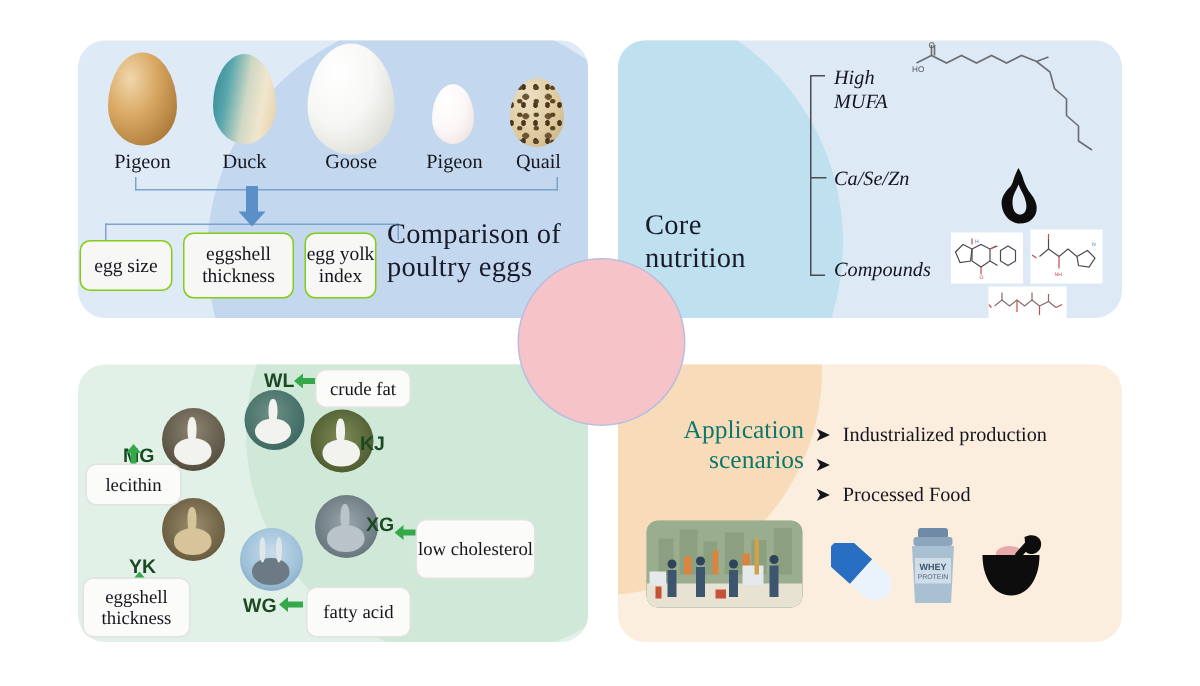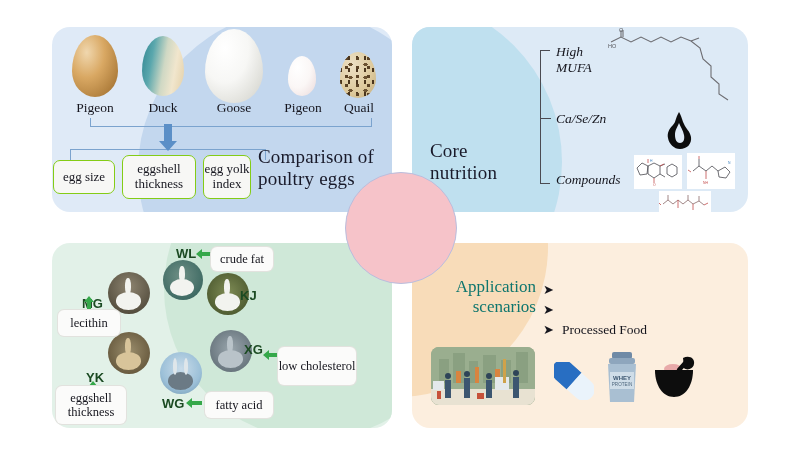--- a/index.html
+++ b/index.html
@@ -177,21 +177,21 @@
 
   .gbox {
     position: absolute; z-index: 24; background: #fbfbfa; border-radius: 6px;
     box-shadow: 0 0 0 1px #e2e2de;
     font-size: 12.5px; line-height: 1.15; color: #15151d;
     display: flex; align-items: center; justify-content: center; text-align: center;
   }
   #gb-crudefat { left: 211px; top: 247px; width: 62px; height: 24px; }
   #gb-lecithin { left: 58px;  top: 310px; width: 62px; height: 26px; }
   #gb-lowchol  { left: 278px; top: 347px; width: 78px; height: 38px; }
-  #gb-fattyacid { left: 205px; top: 392px; width: 68px; height: 26px; }
+  #gb-fattyacid { left: 205px; top: 392px; width: 68px; height: 32px; }
   #gb-shellthk2 { left: 56px;  top: 386px; width: 70px; height: 38px; }
 
   .garrow { position: absolute; z-index: 23; }
 
   
   .bullet-row {
     position: absolute; z-index: 20; display: flex; align-items: flex-start; gap: 8px;
     font-size: 13.5px; color: #15151d;
   }
   #bl0 { left: 543px; top: 282px; }
@@ -377,20 +377,21 @@
   <div class="gbox" id="gb-shellthk2">eggshell thickness</div>
 
   <div class="panel" id="panel-br">
     <div class="arc" id="arc-br"></div>
   </div>
 
   <div id="title-br-wrap">Application scenarios</div>
 
   <div class="bullet-row" id="bl0">
     <span class="bullet-glyph">➤</span>
+    <span>Industrialized production</span>
   </div>
   <div class="bullet-row" id="bl1">
     <span class="bullet-glyph">➤</span>
   </div>
   <div class="bullet-row" id="bl2">
     <span class="bullet-glyph">➤</span>
     <span>Processed Food</span>
   </div>
 
   <div id="factory">

